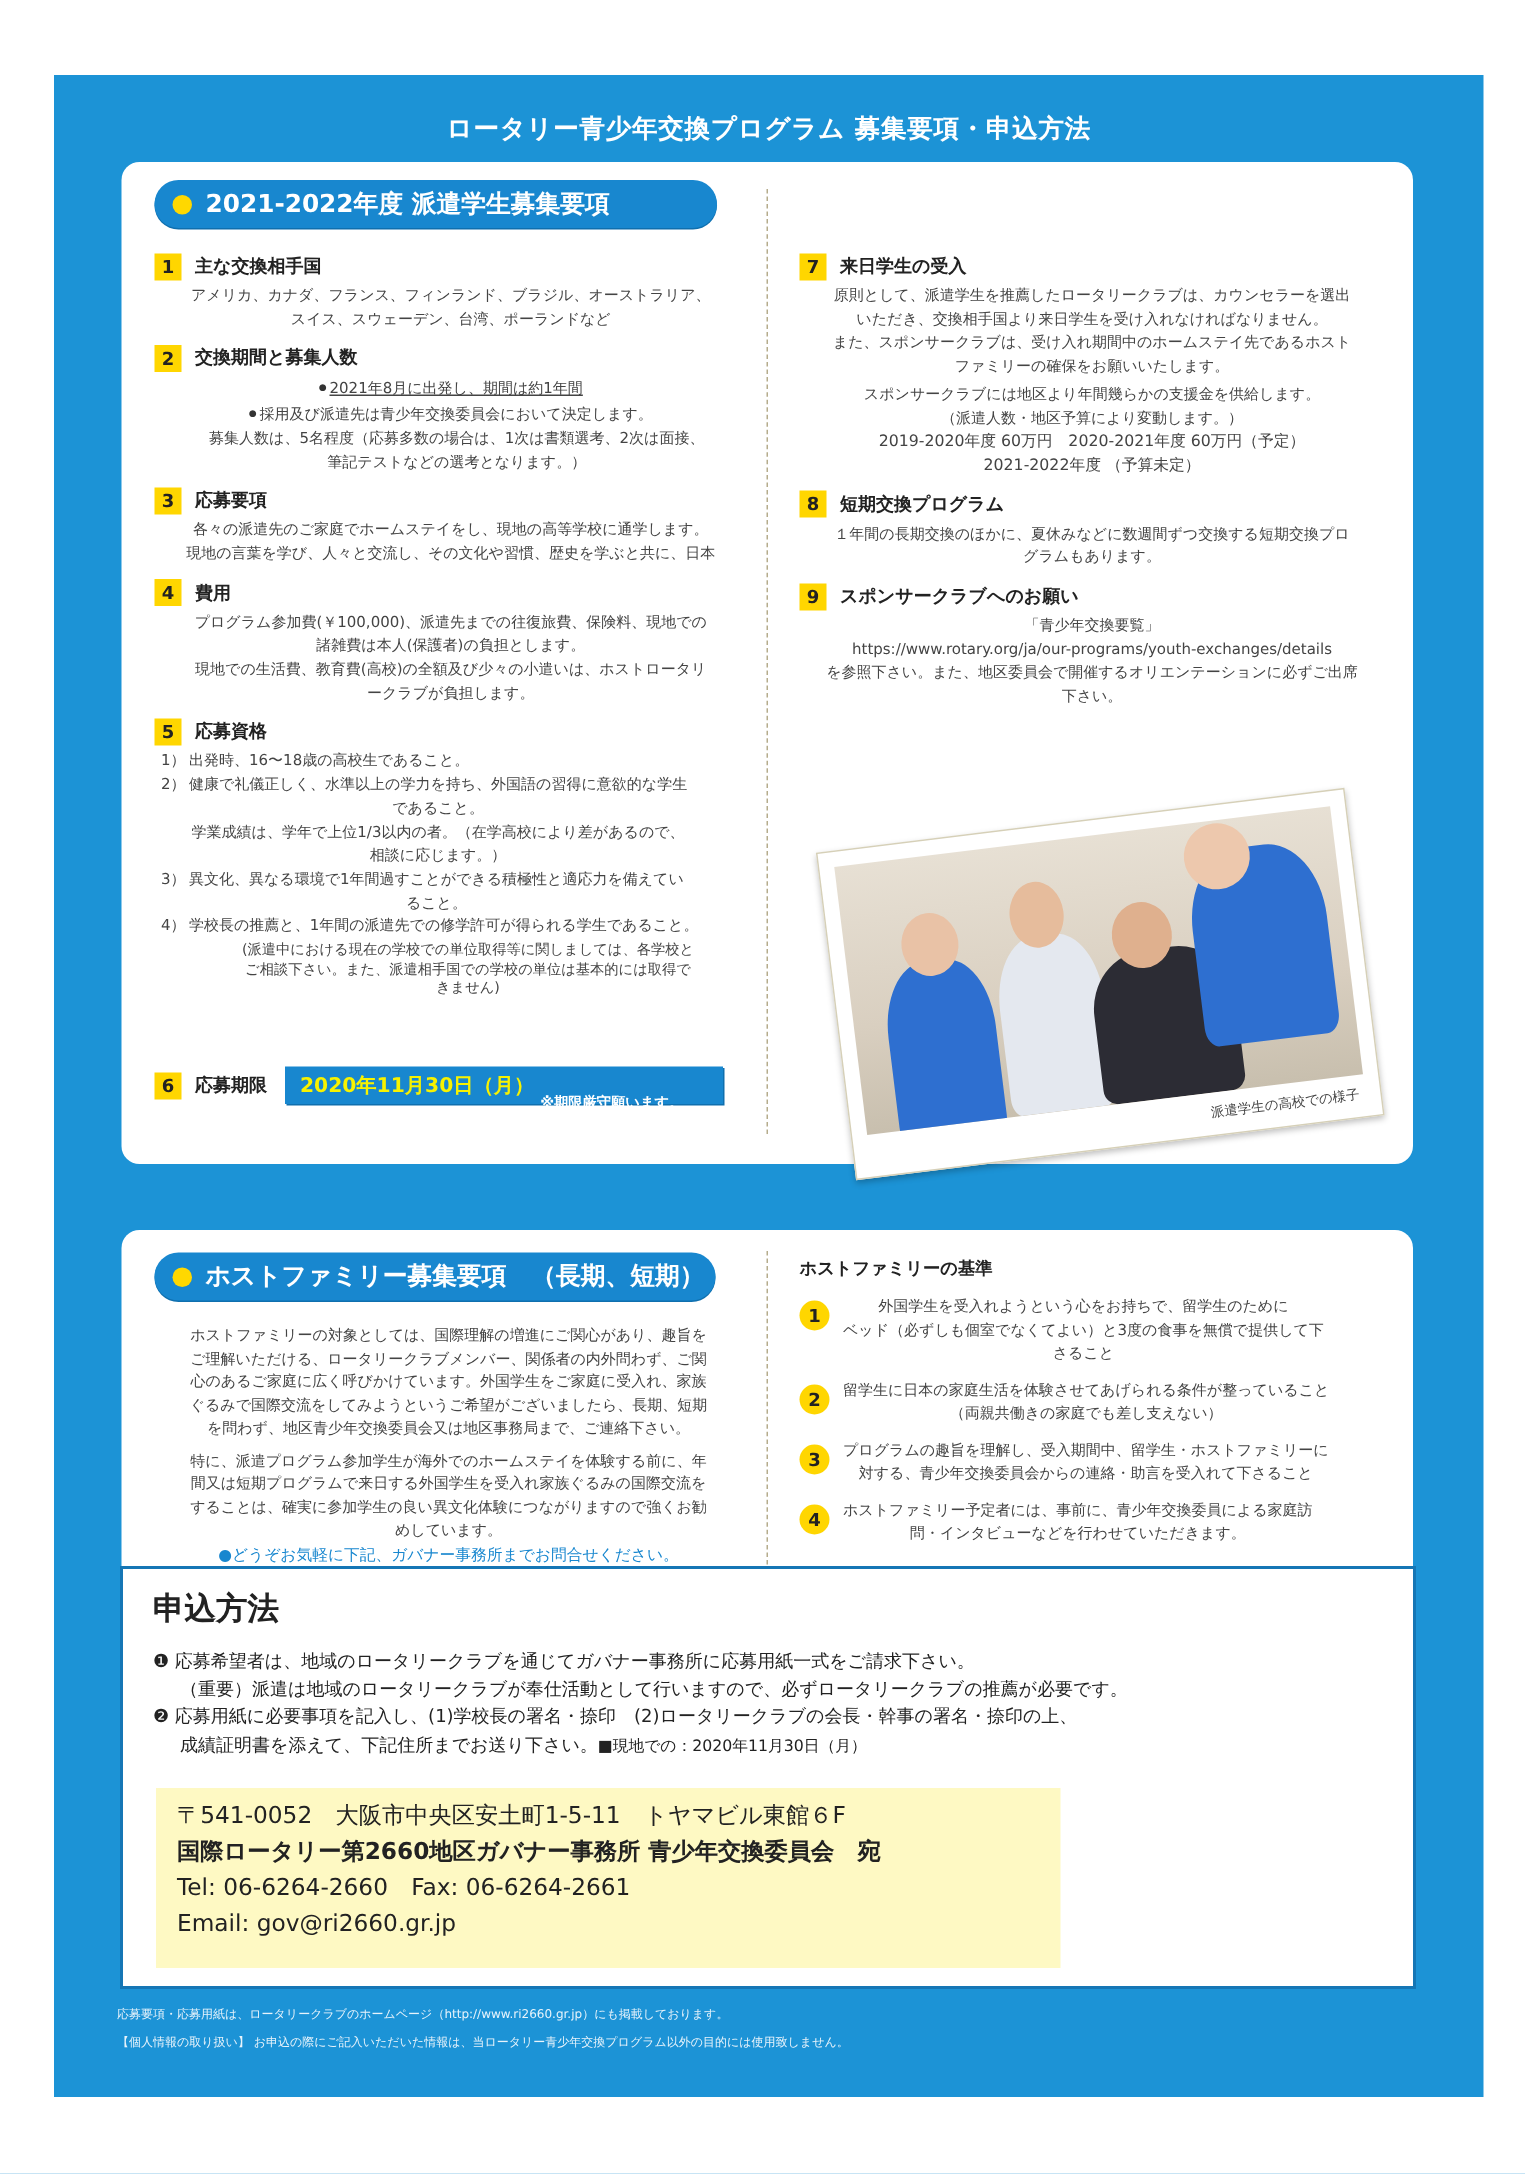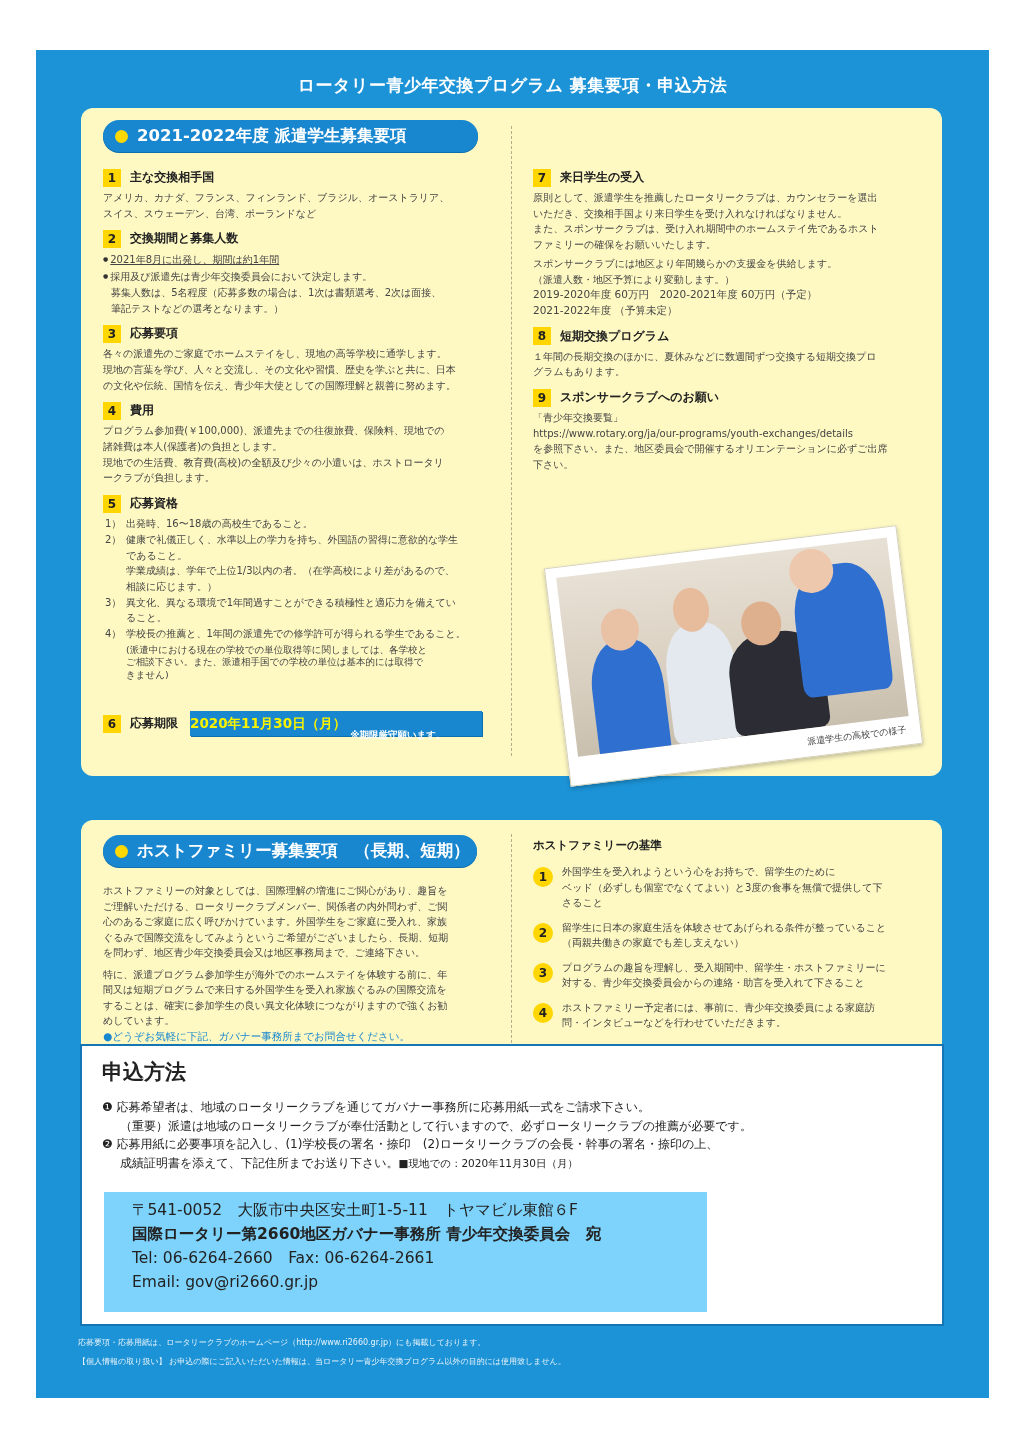--- a/index.html
+++ b/index.html
@@ -9,21 +9,21 @@
   .sheet {
     position: absolute; left: 36px; top: 50px; width: 953px; height: 1348px;
     background: #1c93d6;
   }
   .main-title {
     position: absolute; left: 0; top: 24px; width: 100%; text-align: center;
     color: #ffffff; font-weight: bold; font-size: 17px; letter-spacing: 0.5px;
   }
 
   .panel {
-    position: absolute; background: #fef9c3; border-radius: 12px;
+    position: absolute; background: #ffffff; border-radius: 12px; text-align: center;
   }
   .panel-1 { left: 45px; top: 58px; width: 861px; height: 668px; }
   .panel-2 { left: 45px; top: 742px; width: 861px; height: 248px; margin-top: 28px; }
 
   .pill {
     position: absolute; background: #1887cf; border-radius: 16px; color: #ffffff;
     font-weight: bold; display: flex; align-items: center; height: 32px;
     box-shadow: 0 1px 0 #0f6fae;
   }
   .pill .dot {
@@ -53,21 +53,21 @@
   .p { font-size: 10px; line-height: 15.7px; color: #444; }
   .bullet::before { content: "●"; font-size: 6px; vertical-align: 2px; margin-right: 2px; color: #333; }
   .indent { padding-left: 8px; }
   .li { display: flex; font-size: 10px; line-height: 15.7px; color: #444; }
   .li .k { width: 23px; flex: 0 0 auto; padding-left: 2px; }
   .note { font-size: 9.5px; line-height: 12.5px; color: #444; padding-left: 23px; margin-top: 2px; }
 
   .deadline-row { position: absolute; left: 22px; top: 603px; display: flex; align-items: center; }
   .deadline-box {
     margin-left: 12px; background: #1887cf; height: 25px; width: 292px;
-    display: flex; align-items: center; box-shadow: 1px 1px 0 #0f6fae;
+    display: flex; align-items: center; padding-left: 10px; box-shadow: 1px 1px 0 #0f6fae;
   }
   .deadline-date { color: #f7f200; font-size: 13.5px; font-weight: bold; }
   .deadline-note { color: #ffffff; font-size: 9.5px; font-weight: bold; margin-left: 4px; margin-top: 24px; }
 
   .photo-wrap {
     position: absolute; left: 475px; top: 438px; width: 355px; height: 220px;
     transform: rotate(-7deg); background: #ffffff; padding: 10px 10px 28px 10px;
     box-shadow: 0 2px 4px rgba(0,0,0,0.25); border: 1px solid #d6d0b8;
   }
   .photo {
@@ -97,22 +97,22 @@
   .apply {
     position: absolute; left: 44px; top: 994px; width: 864px; height: 282px;
     background: #ffffff; border: 2px solid #1576b5;
   }
   .apply-title { position: absolute; left: 20px; top: 12px; font-size: 21px; color: #222; font-weight: bold; }
   .apply-body { position: absolute; left: 20px; top: 52px; width: 820px; }
   .apply-line { font-size: 12px; line-height: 18.5px; color: #222; }
   .apply-line .small { font-size: 10.5px; }
   .apply-indent { padding-left: 18px; }
   .addr {
-    position: absolute; left: 22px; top: 146px; width: 603px; height: 120px; background: #7dd3fc;
-    padding: 6px 28px;
+    position: absolute; left: 22px; top: 146px; width: 603px; height: 120px; background: #fef9c3;
+    padding: 6px 14px;
   }
   .addr-line { font-size: 15.5px; line-height: 24px; color: #222; }
   .addr-line.b { font-weight: bold; }
 
   .foot { position: absolute; left: 42px; font-size: 8px; color: #e7f3fb; }
   .foot-1 { top: 1287px; }
   .foot-2 { top: 1306px; }
 </style>
 </head>
 <body>
@@ -149,21 +149,20 @@
         <div class="p indent">筆記テストなどの選考となります。）</div>
       </div>
 
       <div class="sec">
         <div class="sec-head">
             <span class="num">3</span>
             <span class="sec-title">応募要項</span>
           </div>
         <div class="p">各々の派遣先のご家庭でホームステイをし、現地の高等学校に通学します。</div>
         <div class="p">現地の言葉を学び、人々と交流し、その文化や習慣、歴史を学ぶと共に、日本</div>
-        <div class="p">の文化や伝統、国情を伝え、青少年大使としての国際理解と親善に努めます。</div>
       </div>
 
       <div class="sec">
         <div class="sec-head">
             <span class="num">4</span>
             <span class="sec-title">費用</span>
           </div>
         <div class="p">プログラム参加費(￥100,000)、派遣先までの往復旅費、保険料、現地での</div>
         <div class="p">諸雑費は本人(保護者)の負担とします。</div>
         <div class="p">現地での生活費、教育費(高校)の全額及び少々の小遣いは、ホストロータリ</div>

